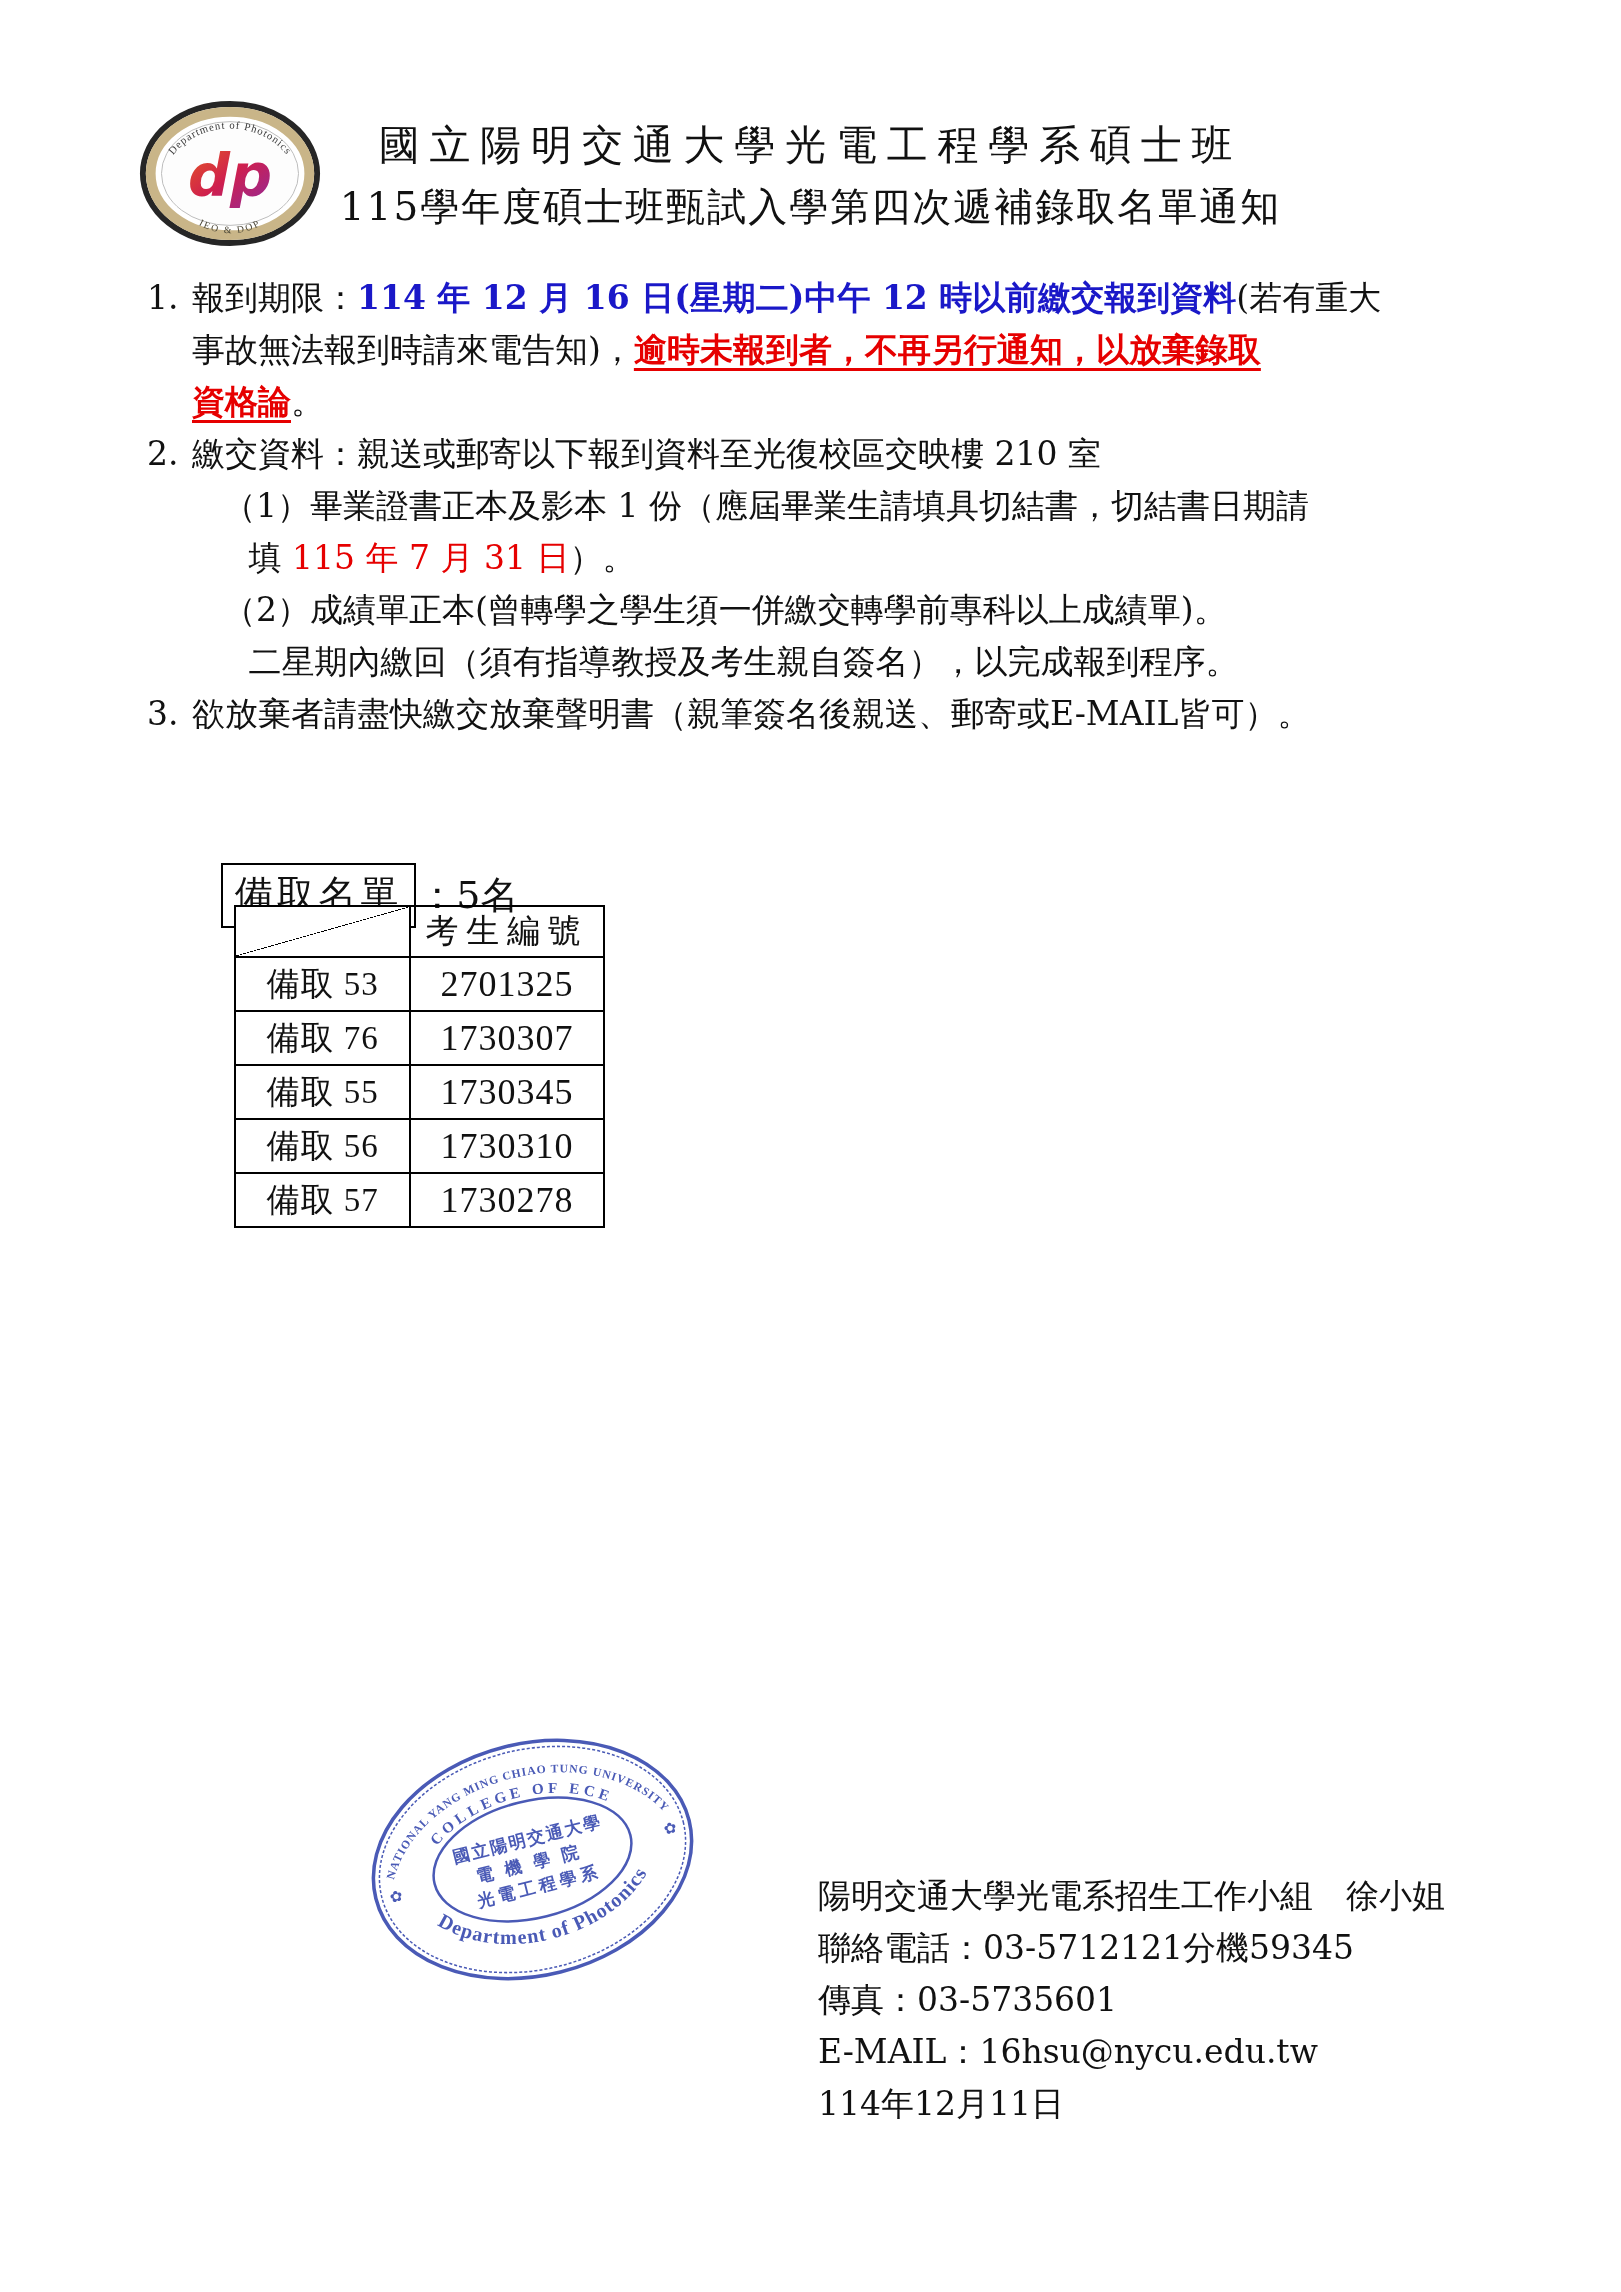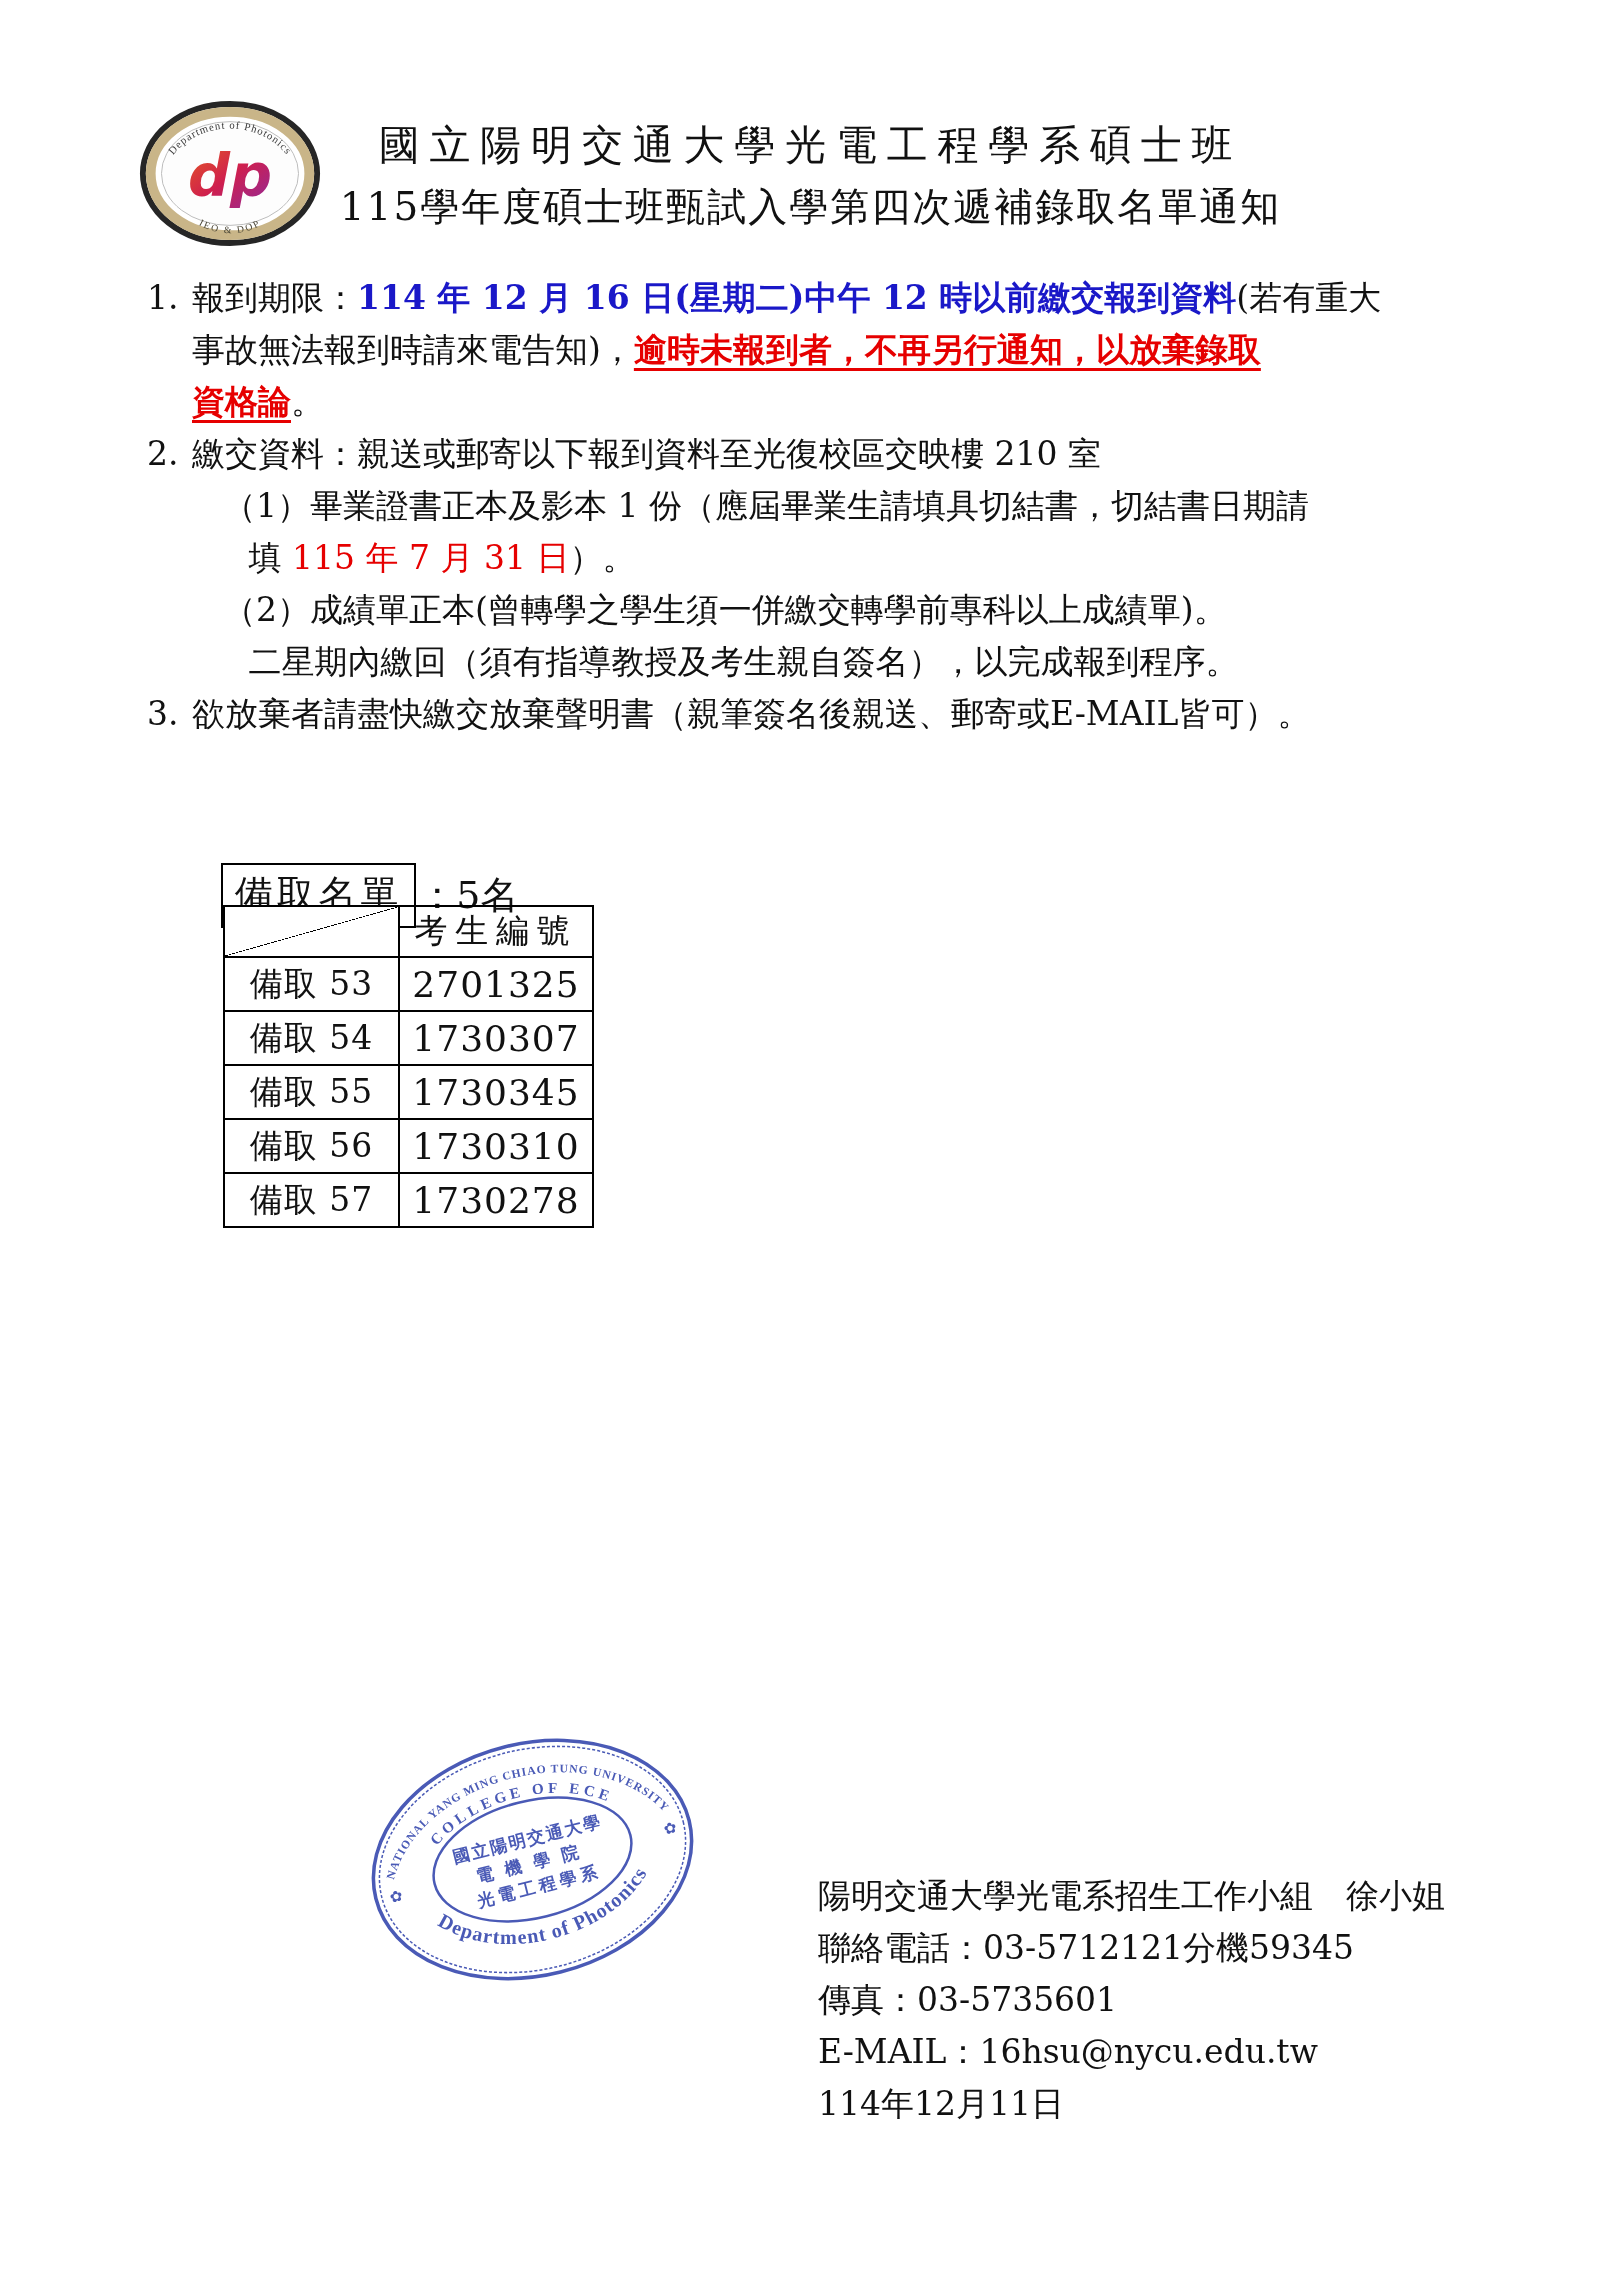--- a/index.html
+++ b/index.html
@@ -31,22 +31,22 @@
   .s-b{color:#1a18c8;font-weight:bold;}
   .s-r{color:#e60000;font-weight:bold;text-decoration:underline;
        text-decoration-thickness:2.9px;text-underline-offset:6.9px;}
   .s-rp{color:#e60000;}
   
   .wl-row{position:absolute;left:221px;top:816px;display:flex;align-items:center;
           font-size:38px;margin-top:47px;}
   .wl-box{border:2.9px solid #000;padding:3.9px 11.8px 5.9px 11.8px;letter-spacing:3.9px;}
   .wl-suffix{margin-left:2px;}
   
-  .wtable{position:absolute;left:223px;top:905px;border-collapse:collapse;
-          font-size:33px;}
+  .wtable{position:absolute;left:234px;top:905px;border-collapse:collapse;
+          font-size:33px;font-family:Liberation Serif, serif;}
   .wtable th,.wtable td{border:2.9px solid #000;text-align:center;padding:0;}
   .wtable th{font-weight:normal;}
   .col-label{width:173px;}
   .col-id{width:192px;}
   .hrow{height:51px;}
   .drow{height:54px;margin-top:44px;}
   .diag{background:linear-gradient(to bottom right,#fff 49.5%,#000 49.5%,#000 50.3%,#fff 50.3%);}
   .hdr-id{letter-spacing:7.8px;}
   .idcell{font-size:36px;letter-spacing:1px;}
   .lblcell{letter-spacing:1px;}
@@ -132,21 +132,21 @@
         <th class="col-label diag"></th>
         <th class="col-id hdr-id">考生編號</th>
       </tr>
     </thead>
     <tbody>
       <tr class="drow">
         <td class="lblcell">備取 53</td>
         <td class="idcell">2701325</td>
       </tr>
       <tr class="drow">
-        <td class="lblcell">備取 54</td>
+        <td class="lblcell">備取 76</td>
         <td class="idcell">1730307</td>
       </tr>
       <tr class="drow">
         <td class="lblcell">備取 55</td>
         <td class="idcell">1730345</td>
       </tr>
       <tr class="drow">
         <td class="lblcell">備取 56</td>
         <td class="idcell">1730310</td>
       </tr>

